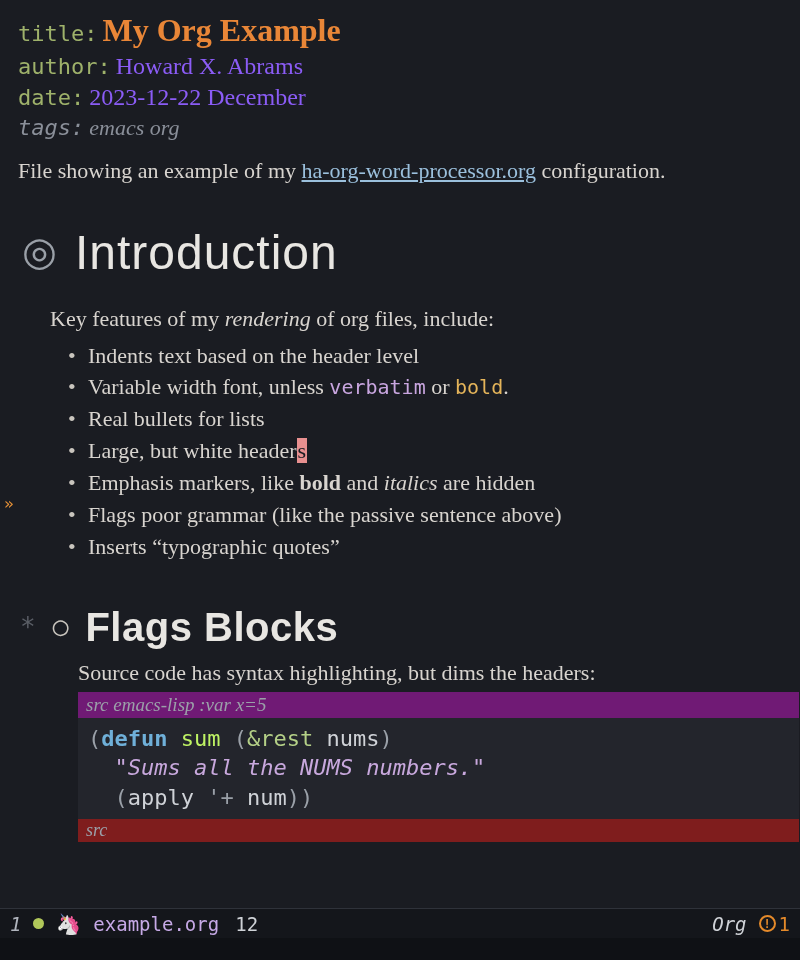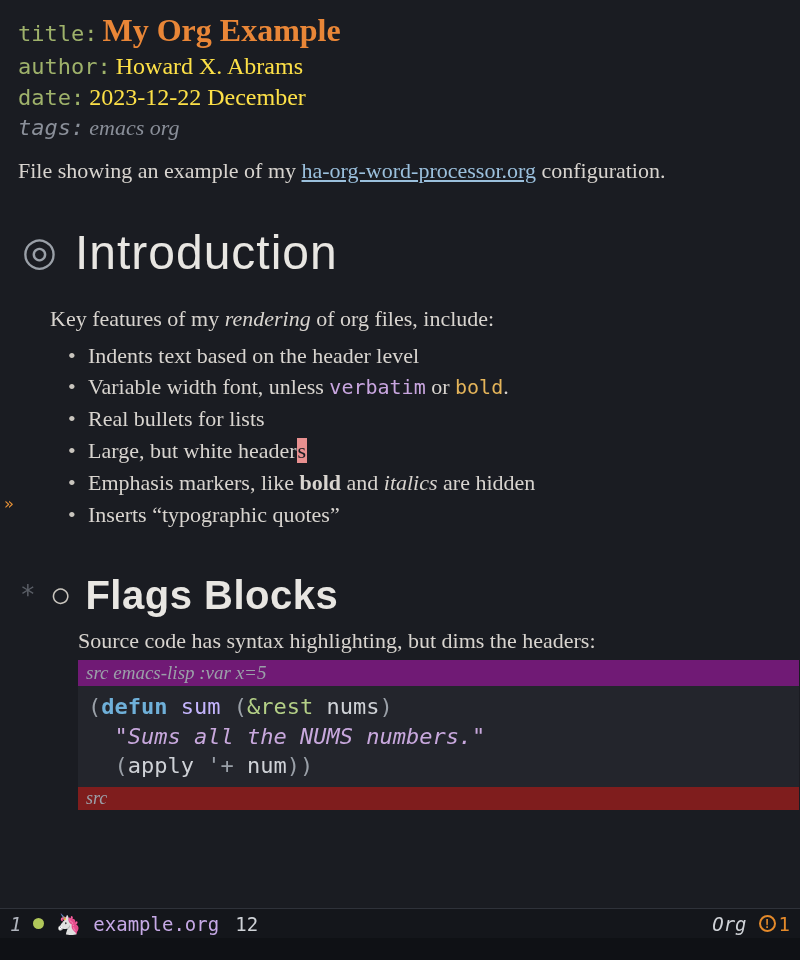--- a/index.html
+++ b/index.html
@@ -2,21 +2,21 @@
 <html><head>
 <meta charset="utf-8">
 <style>
   * { margin: 0; padding: 0; box-sizing: border-box; }
   html, body { width: 800px; height: 960px; background: #1a1c22; color: #d8d4cf; overflow: hidden; }
   body { font-family: Georgia, "Times New Roman", serif; font-size: 20px; position: relative; }
 
   .editor { padding: 12px 1px 0 18px; }
 
   .meta-lbl { font-family: "Menlo","Consolas",monospace; color: #9fb26b; font-size: 22px; }
-  .meta-val { font-family: Georgia, serif; color: #fde047; font-size: 24px; }
+  .meta-val { font-family: Georgia, serif; color: #8b5cf6; font-size: 24px; }
   .title-val { color: #e98637; font-weight: 700; font-size: 32px; }
 
   .meta-row { margin-bottom: 4px; }
   .tags-lbl { font-family: "Menlo","Consolas",monospace; font-style: italic; color: #8a8f99; font-size: 22px; }
   .tags-val { font-style: italic; color: #8a8f99; font-size: 22px; font-family: Georgia, serif; }
 
   .body-text { margin-top: 16px; font-size: 22px; line-height: 1.25; }
   a.wiki { color: #9bc0dd; text-decoration: underline; }
 
   .h1-row { margin-top: 40px; display: flex; align-items: center; gap: 18px; padding-left: 4px; }
@@ -43,21 +43,21 @@
   .star-dim { color: #5a5e66; font-size: 26px; font-family: monospace; margin-left: 2px; }
   .bullet2 { color: #c9c5be; font-size: 36px; }
   .h2 { color: #e8e6e2; font-weight: 800; font-size: 40px; font-family: Arial, Helvetica, sans-serif; letter-spacing: 0.5px; }
 
   .src-wrap { margin-left: 60px; margin-top: 10px; }
   .src-intro { font-size: 22px; margin-bottom: 6px; }
   .src-header { background: #701a75; padding: 2px 8px; font-style: italic; color: #9ba0a9; font-family: Georgia, serif; font-size: 19px; }
   .src-body { background: #23252c; padding: 6px 10px; font-family: "Menlo","Consolas",monospace; font-size: 22px; line-height: 1.35; white-space: pre; color: #c9c5be; }
   .paren { color: #9aa0a8; }
   .defun { color: #6fb0d9; font-weight: 600; }
-  .fname { color: #c4b5fd; }
+  .fname { color: #bef264; }
   .amp { color: #b4d087; }
   .arg { color: #cfd2d7; }
   .str { color: #c8a8dd; font-style: italic; }
   .quote { color: #9aa0a8; }
   .src-footer { background: #7f1d1d; padding: 1px 8px; font-style: italic; color: #9ba0a9; font-family: Georgia, serif; font-size: 18px; }
 
   
   .modeline { position: absolute; left: 0; right: 0; bottom: 22px; height: 30px; background: #14161b; border-top: 1px solid #2f323a; display: flex; align-items: center; font-family: "Menlo","Consolas",monospace; font-size: 19px; padding: 0 10px; gap: 12px; }
   .ml-win { font-style: italic; color: #b0b4bd; }
   .ml-dot { width: 11px; height: 11px; border-radius: 50%; background: #b1c85a; display: inline-block; }
@@ -108,20 +108,21 @@
   <div class="section-body">
     <div class="intro-line">
       <span>Key features of my </span><em class="render">rendering</em><span> of org files, include:</span>
     </div>
     <ul class="feat">
       <li><span>Indents text based on the header level</span></li>
       <li><span>Variable width font, unless </span><code class="verb">verbatim</code><span> or </span><code class="code">bold</code><span>.</span></li>
       <li><span>Real bullets for lists</span></li>
       <li><span>Large, but white header</span><span class="cursor">s</span></li>
       <li><span>Emphasis markers, like </span><span class="bold">bold</span><span> and </span><span class="ital">italics</span><span> are hidden</span></li>
+      <li><span>Flags poor grammar (like the passive sentence above)</span></li>
       <li><span>Inserts “typographic quotes”</span></li>
     </ul>
   </div>
 
   <div class="h2-row">
     <span class="star-dim">*</span>
     <span class="bullet2">○</span>
     <span class="h2">Flags Blocks</span>
   </div>
 

